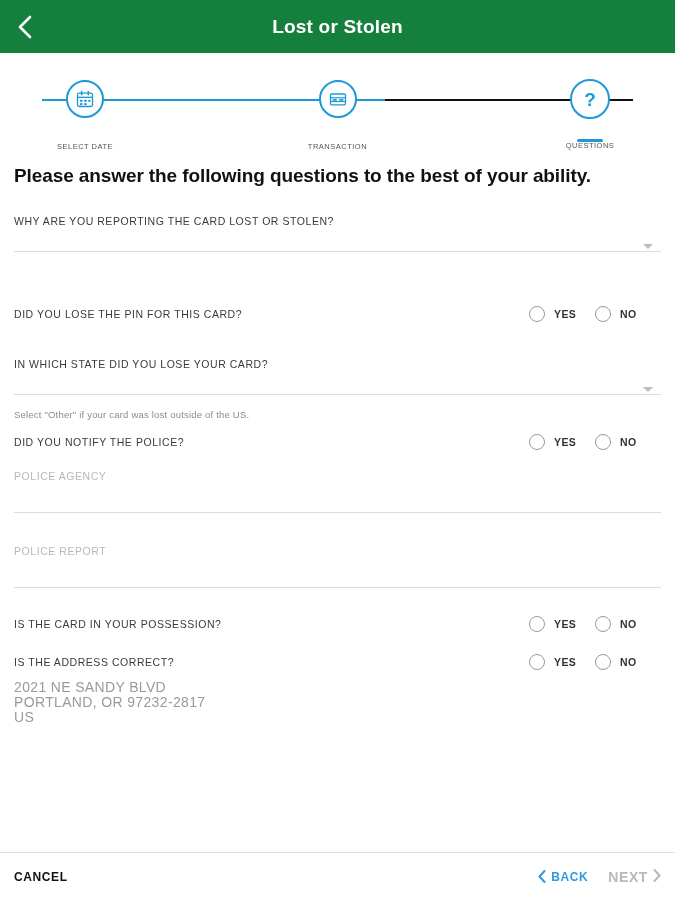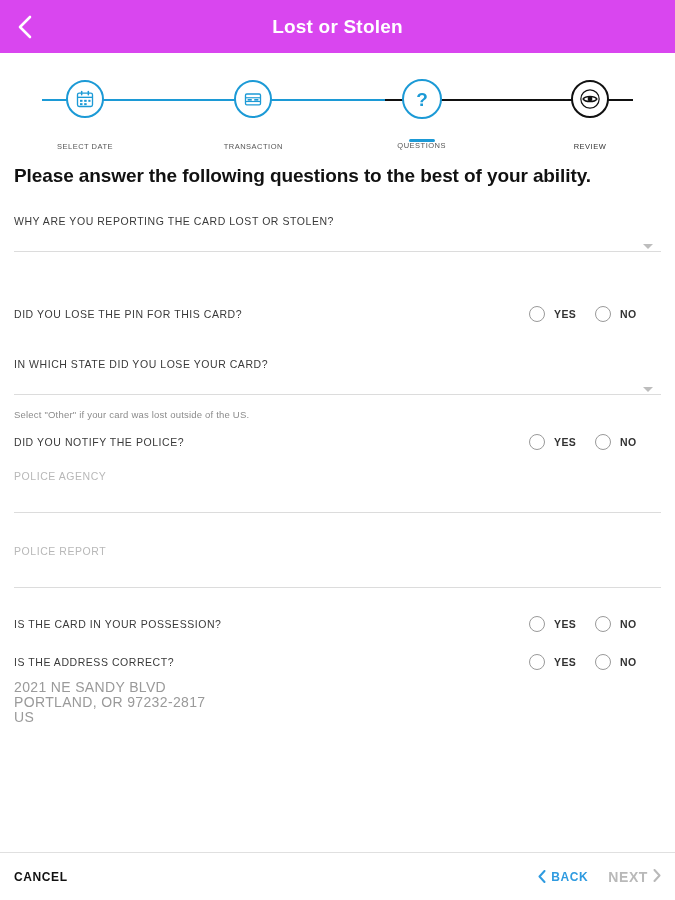--- a/index.html
+++ b/index.html
@@ -26,21 +26,21 @@
   .wifi-icon span:nth-child(1){ width:12px; height:5px; top:0; }
   .wifi-icon span:nth-child(2){ width:7px; height:3px; top:3px; }
   .wifi-icon span:nth-child(3){ width:3px; height:3px; top:6px; background:#fff; border-radius:50%; border:none;}
   .batt { display:flex; align-items:center; }
   .batt-body { width:22px; height:10px; border:1.4px solid #fff; border-radius:2px; padding:1px; }
   .batt-fill { height:100%; width:86%; background:#fff; border-radius:1px; }
   .batt-cap { width:2px; height:4px; background:#fff; margin-left:1px; border-radius:0 1px 1px 0; }
 
   
   .navbar {
-    height: 53px; background:#d946ef; position:relative;
+    height: 53px; background:#15803d; position:relative;
     display:flex; align-items:center; justify-content:center;
   }
   .nav-back {
     position:absolute; left:8px; top:50%; transform:translateY(-50%);
     width:34px; height:34px; display:flex; align-items:center; justify-content:center;
     cursor:pointer;
   }
   .nav-back svg { display:block; }
   .nav-title { color:#ffffff; font-size:19px; font-weight:600; letter-spacing:.2px; }
 
@@ -168,30 +168,20 @@
         <div class="step">
           <div class="step-circle active">
             <svg width="24" height="24" viewBox="0 0 24 24">
               <text x="12" y="18.5" text-anchor="middle" font-family="Liberation Sans, sans-serif" font-size="19" font-weight="bold" fill="#1C9AD6">?</text>
             </svg>
           </div>
           <div class="step-label">QUESTIONS</div>
           <div class="active-underline"></div>
         </div>
 
-        <div class="step">
-          <div class="step-circle inactive">
-            <svg width="22" height="22" viewBox="0 0 24 24">
-              <circle cx="12" cy="12" r="10" fill="none" stroke="#111" stroke-width="1.3"></circle>
-              <path d="M4.5 12 C7 8.3, 17 8.3, 19.5 12 C17 15.7, 7 15.7, 4.5 12 Z" fill="none" stroke="#111" stroke-width="1.5"></path>
-              <circle cx="12" cy="12" r="2.6" fill="#111"></circle>
-            </svg>
-          </div>
-          <div class="step-label inactive">REVIEW</div>
-        </div>
 
       </div>
     </div>
   </div>
 
   <div class="content">
 
     <div class="intro">Please answer the following questions to the best of your ability.</div>
 
     <div class="field">

